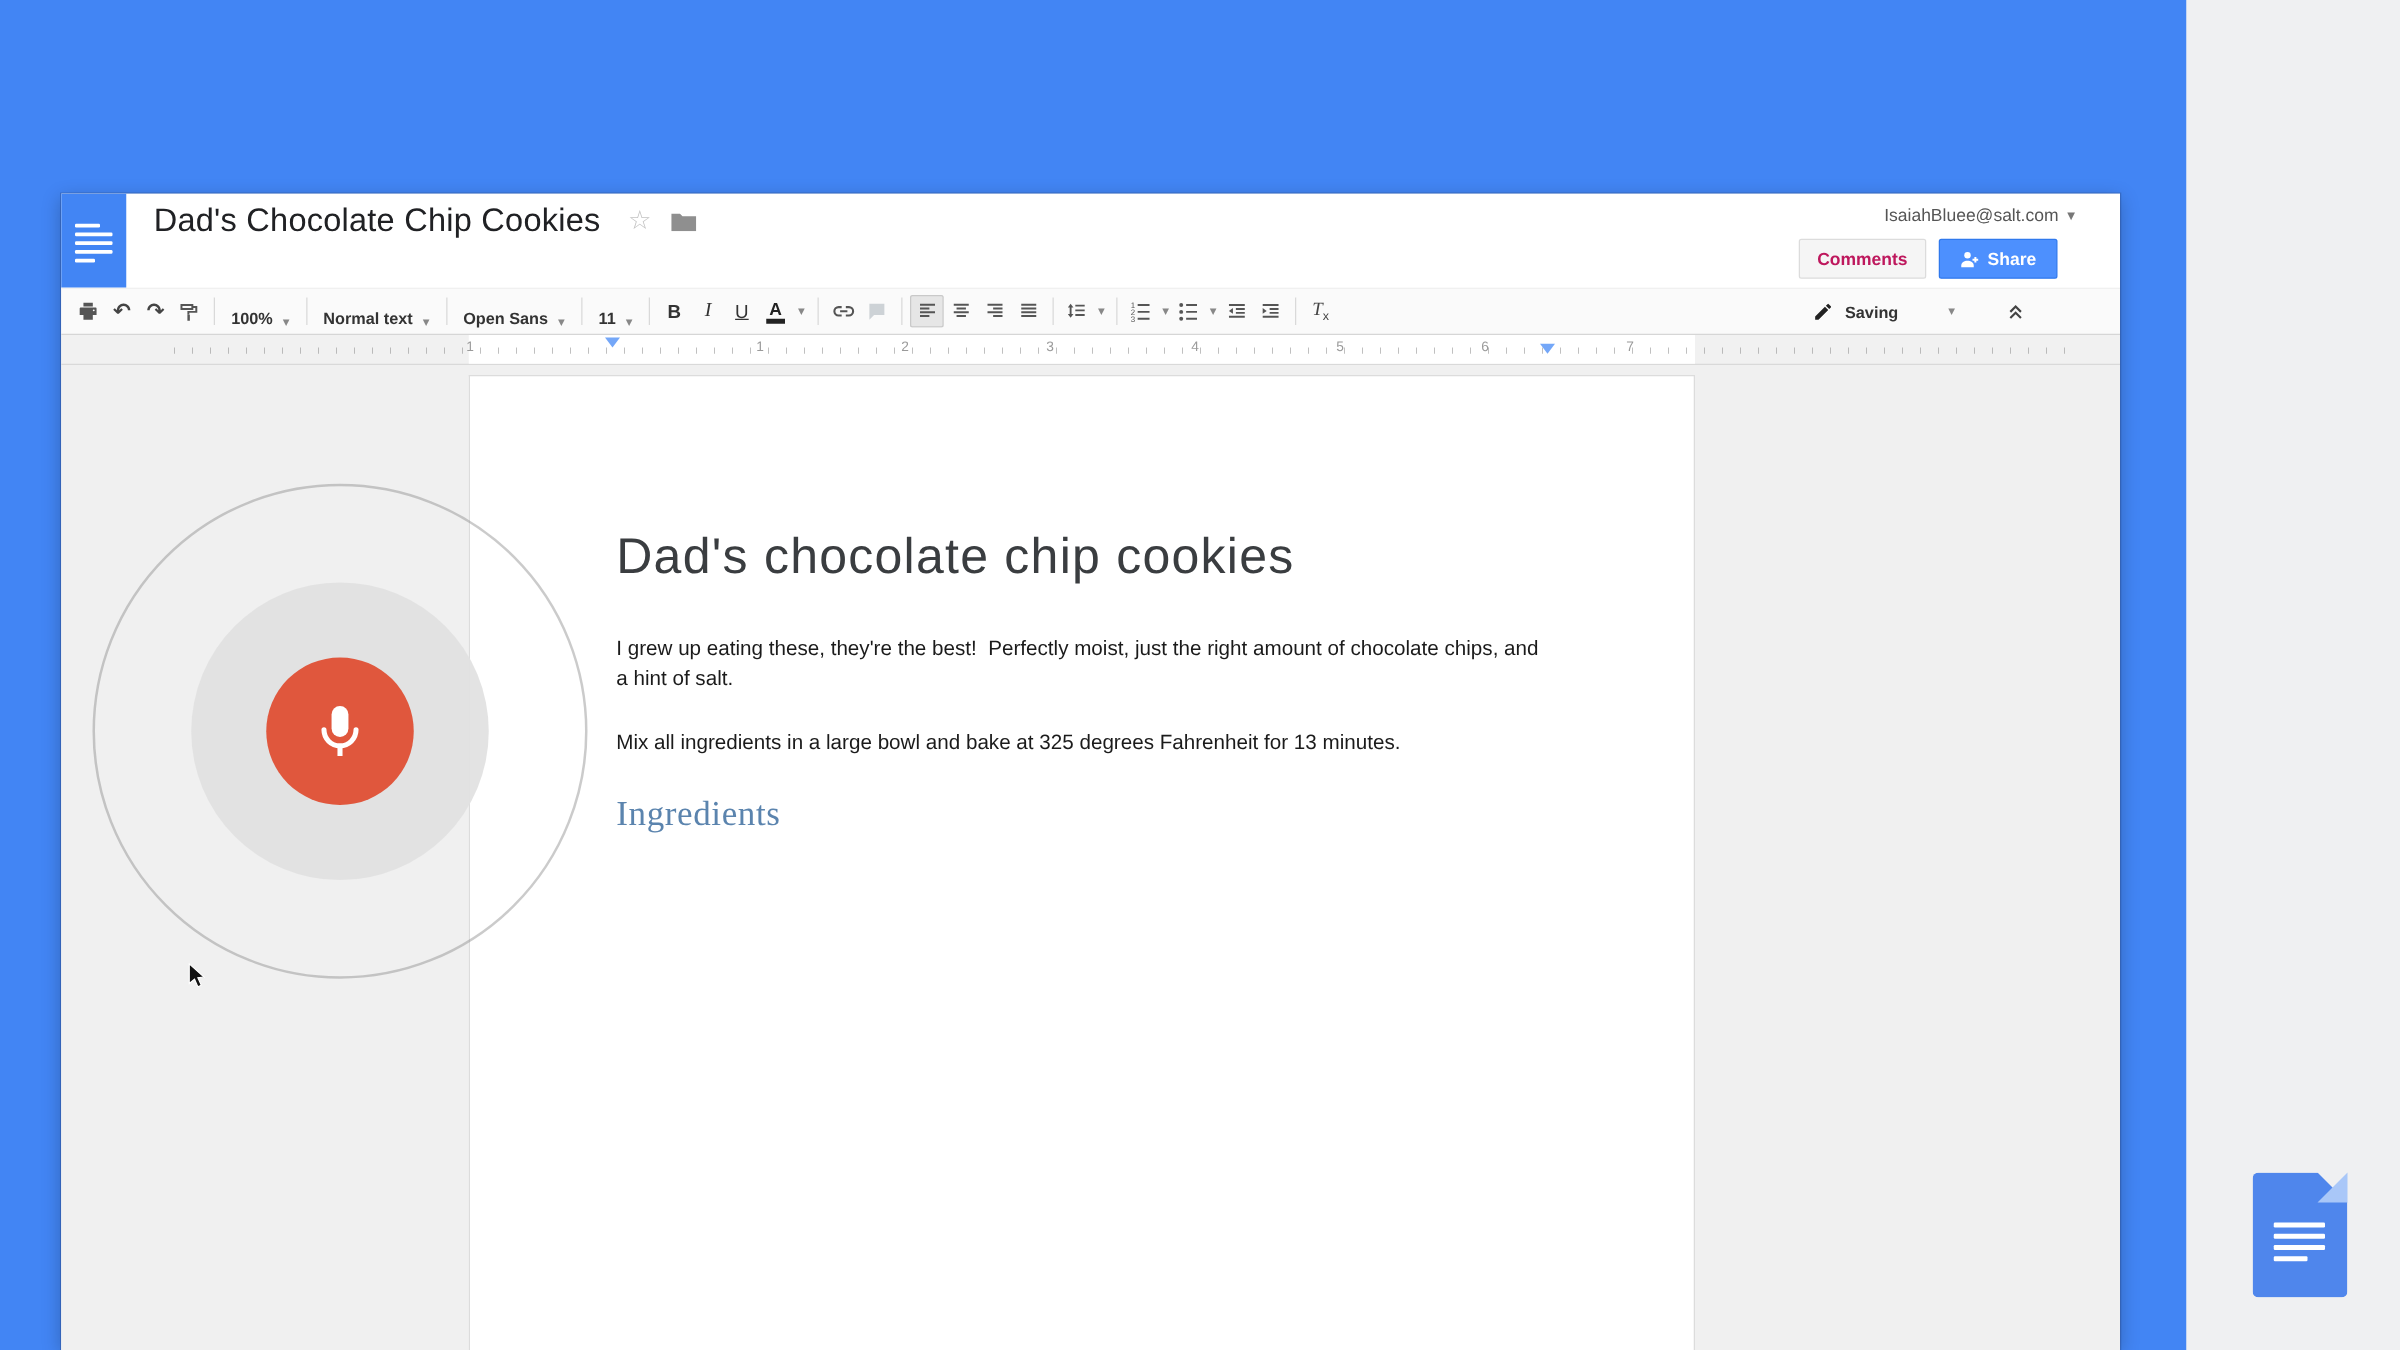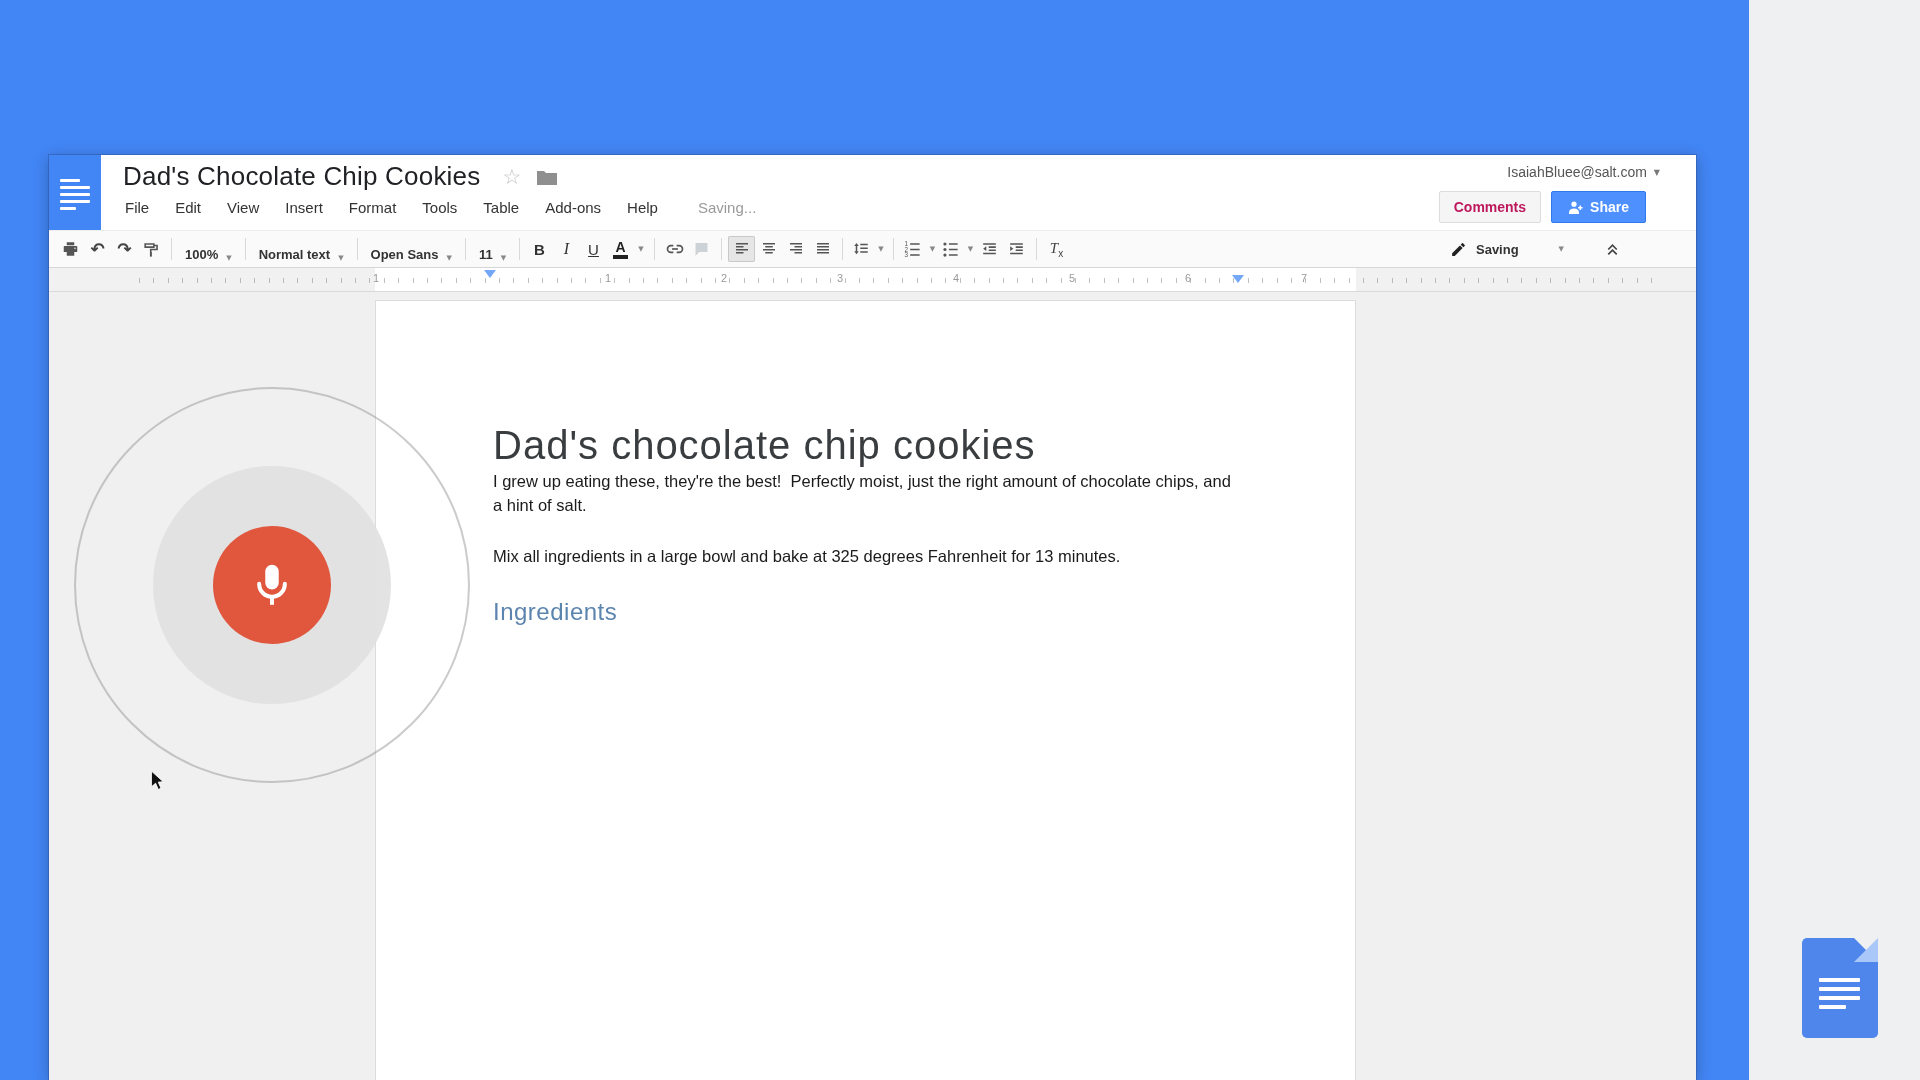--- a/index.html
+++ b/index.html
@@ -76,23 +76,23 @@
   .tri-down { width:0; height:0; border-left:6px solid transparent; border-right:6px solid transparent; border-top:8px solid #74a7f8; }
   .ind-right { position:absolute; left:1183px; top:7px; cursor:pointer; }
 
   
   .docarea { flex:1; background:#f0f0f0; position:relative; overflow:hidden; }
   .page { position:absolute; left:326px; top:8px; width:981px; height:1200px; background:#fff;
           border:1px solid #dcdcdc; border-bottom:none; }
   .content { padding:120px 116px 0 117px; color:#1b1b1b; }
   .doc-h1 { font-size:40px; line-height:48px; font-weight:300; color:#3a3d40; letter-spacing:1px; cursor:text; }
   .doc-p { font-size:16.5px; line-height:24px; white-space:pre-wrap; cursor:text; }
-  .p1 { }
+  .p1 { margin-top:38px; }
   .p2 { margin-top:27px; }
-  .doc-h2 { margin-top:30px; font-size:24px; font-weight:300; color:#5b84ae; letter-spacing:.5px; cursor:text; }
+  .doc-h2 { margin-top:30px; font-size:28px; font-weight:300; color:#5b84ae; letter-spacing:.5px; cursor:text;font-family:Liberation Serif, serif; }
   .doc-ul { margin-top:11px; padding-left:41px; list-style:disc; }
   .doc-ul li { font-size:16.5px; line-height:24.5px; padding-left:16px; cursor:text; color:#1b1b1b; }
   .dots { color:#6f6f6f; letter-spacing:2px; font-weight:bold; }
   .text-cursor { display:inline-block; width:2px; height:17px; background:#000; vertical-align:-3px; margin-left:5px;
                  animation:blink 1s steps(1) infinite; }
   @keyframes blink { 50% { opacity:0; } }
 
   
   .mic-anchor { position:absolute; left:223px; top:293px; width:0; height:0; }
   .mic-ring { position:absolute; left:-198px; top:-198px; width:396px; height:396px; border-radius:50%;
@@ -134,32 +134,20 @@
         </span>
     </div>
     <div class="title-row">
       <span class="doc-title">Dad's Chocolate Chip Cookies</span>
       <span class="star">☆</span>
       <span class="folder-icon">
         <svg width="20" height="16" viewBox="0 0 20 16">
             <path fill="#8f8f8f" d="M0 2 h7 l2 2 h11 v12 H0z"></path>
           </svg>
       </span>
-    </div>
-    <div class="menubar">
-      <span class="mi">File</span>
-      <span class="mi">Edit</span>
-      <span class="mi">View</span>
-      <span class="mi">Insert</span>
-      <span class="mi">Format</span>
-      <span class="mi">Tools</span>
-      <span class="mi">Table</span>
-      <span class="mi">Add-ons</span>
-      <span class="mi">Help</span>
-      <span class="saving">Saving...</span>
     </div>
     <div class="account">
       <span>IsaiahBluee@salt.com</span>
       <span class="caret">▼</span>
     </div>
     <div class="header-btns">
       <button class="btn-comments">Comments</button>
       <button class="btn-share">
         <span style="display:inline-flex">
           <svg width="15" height="13" viewBox="0 0 15 13">

